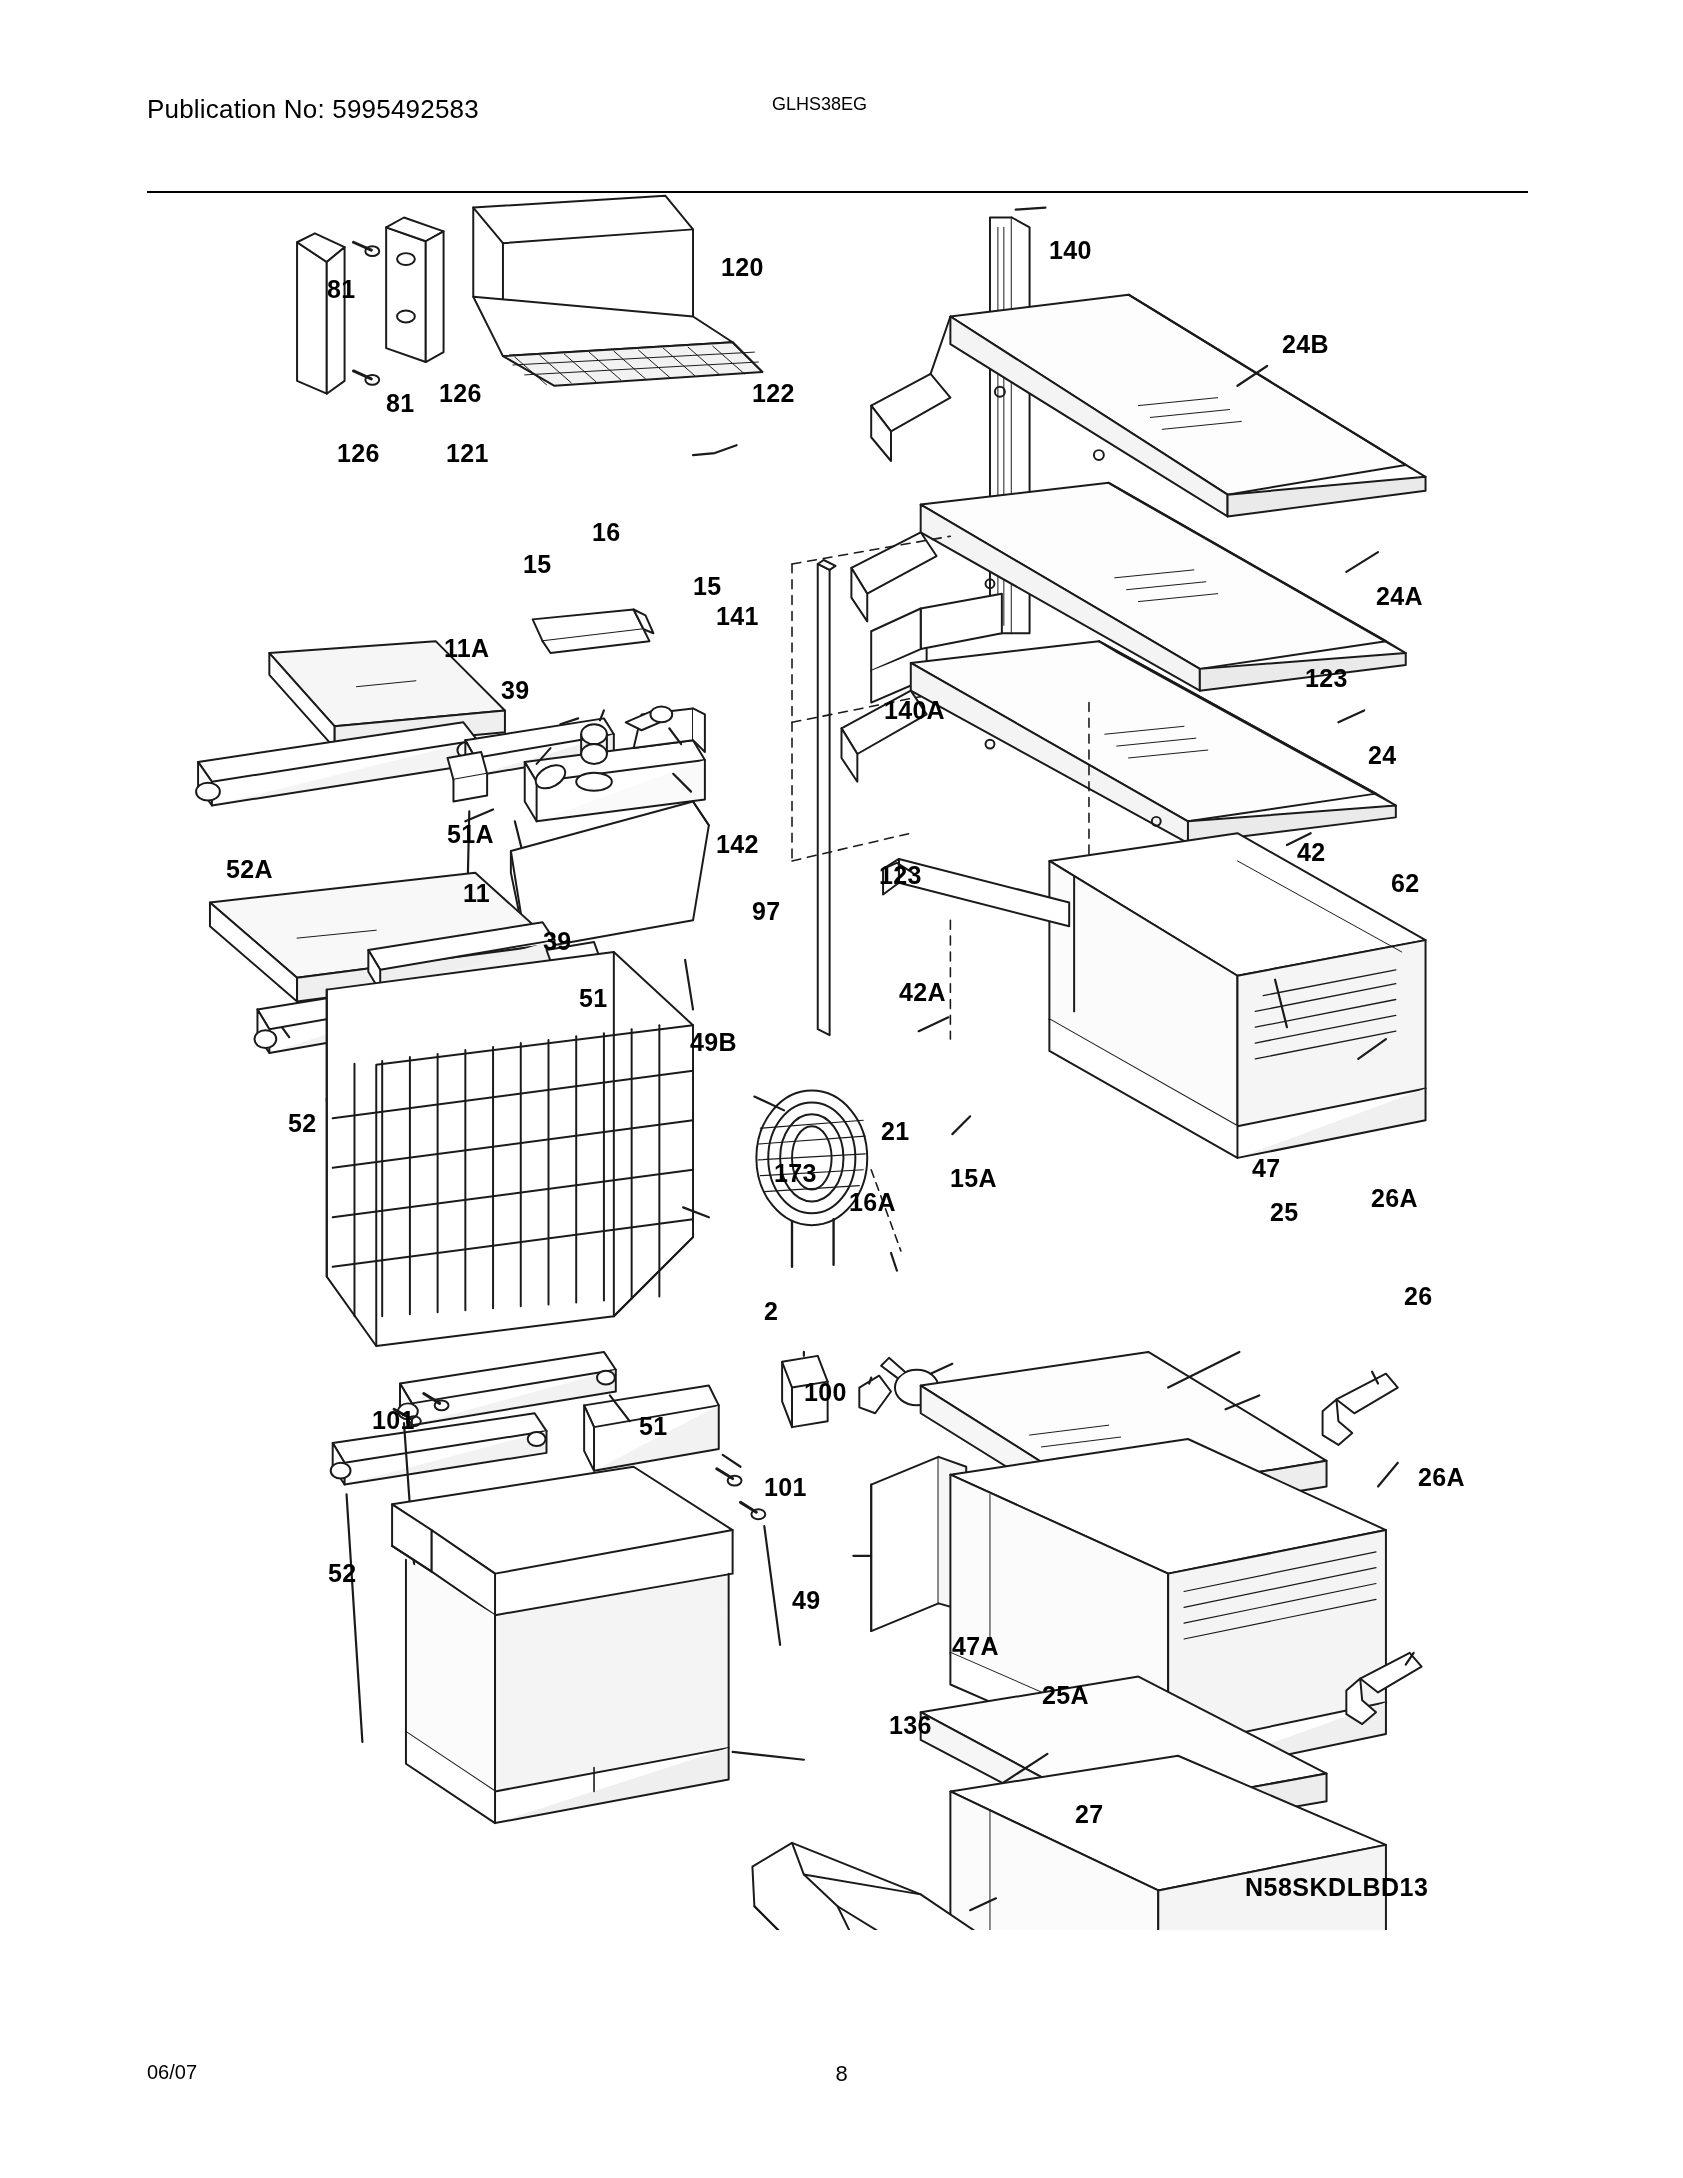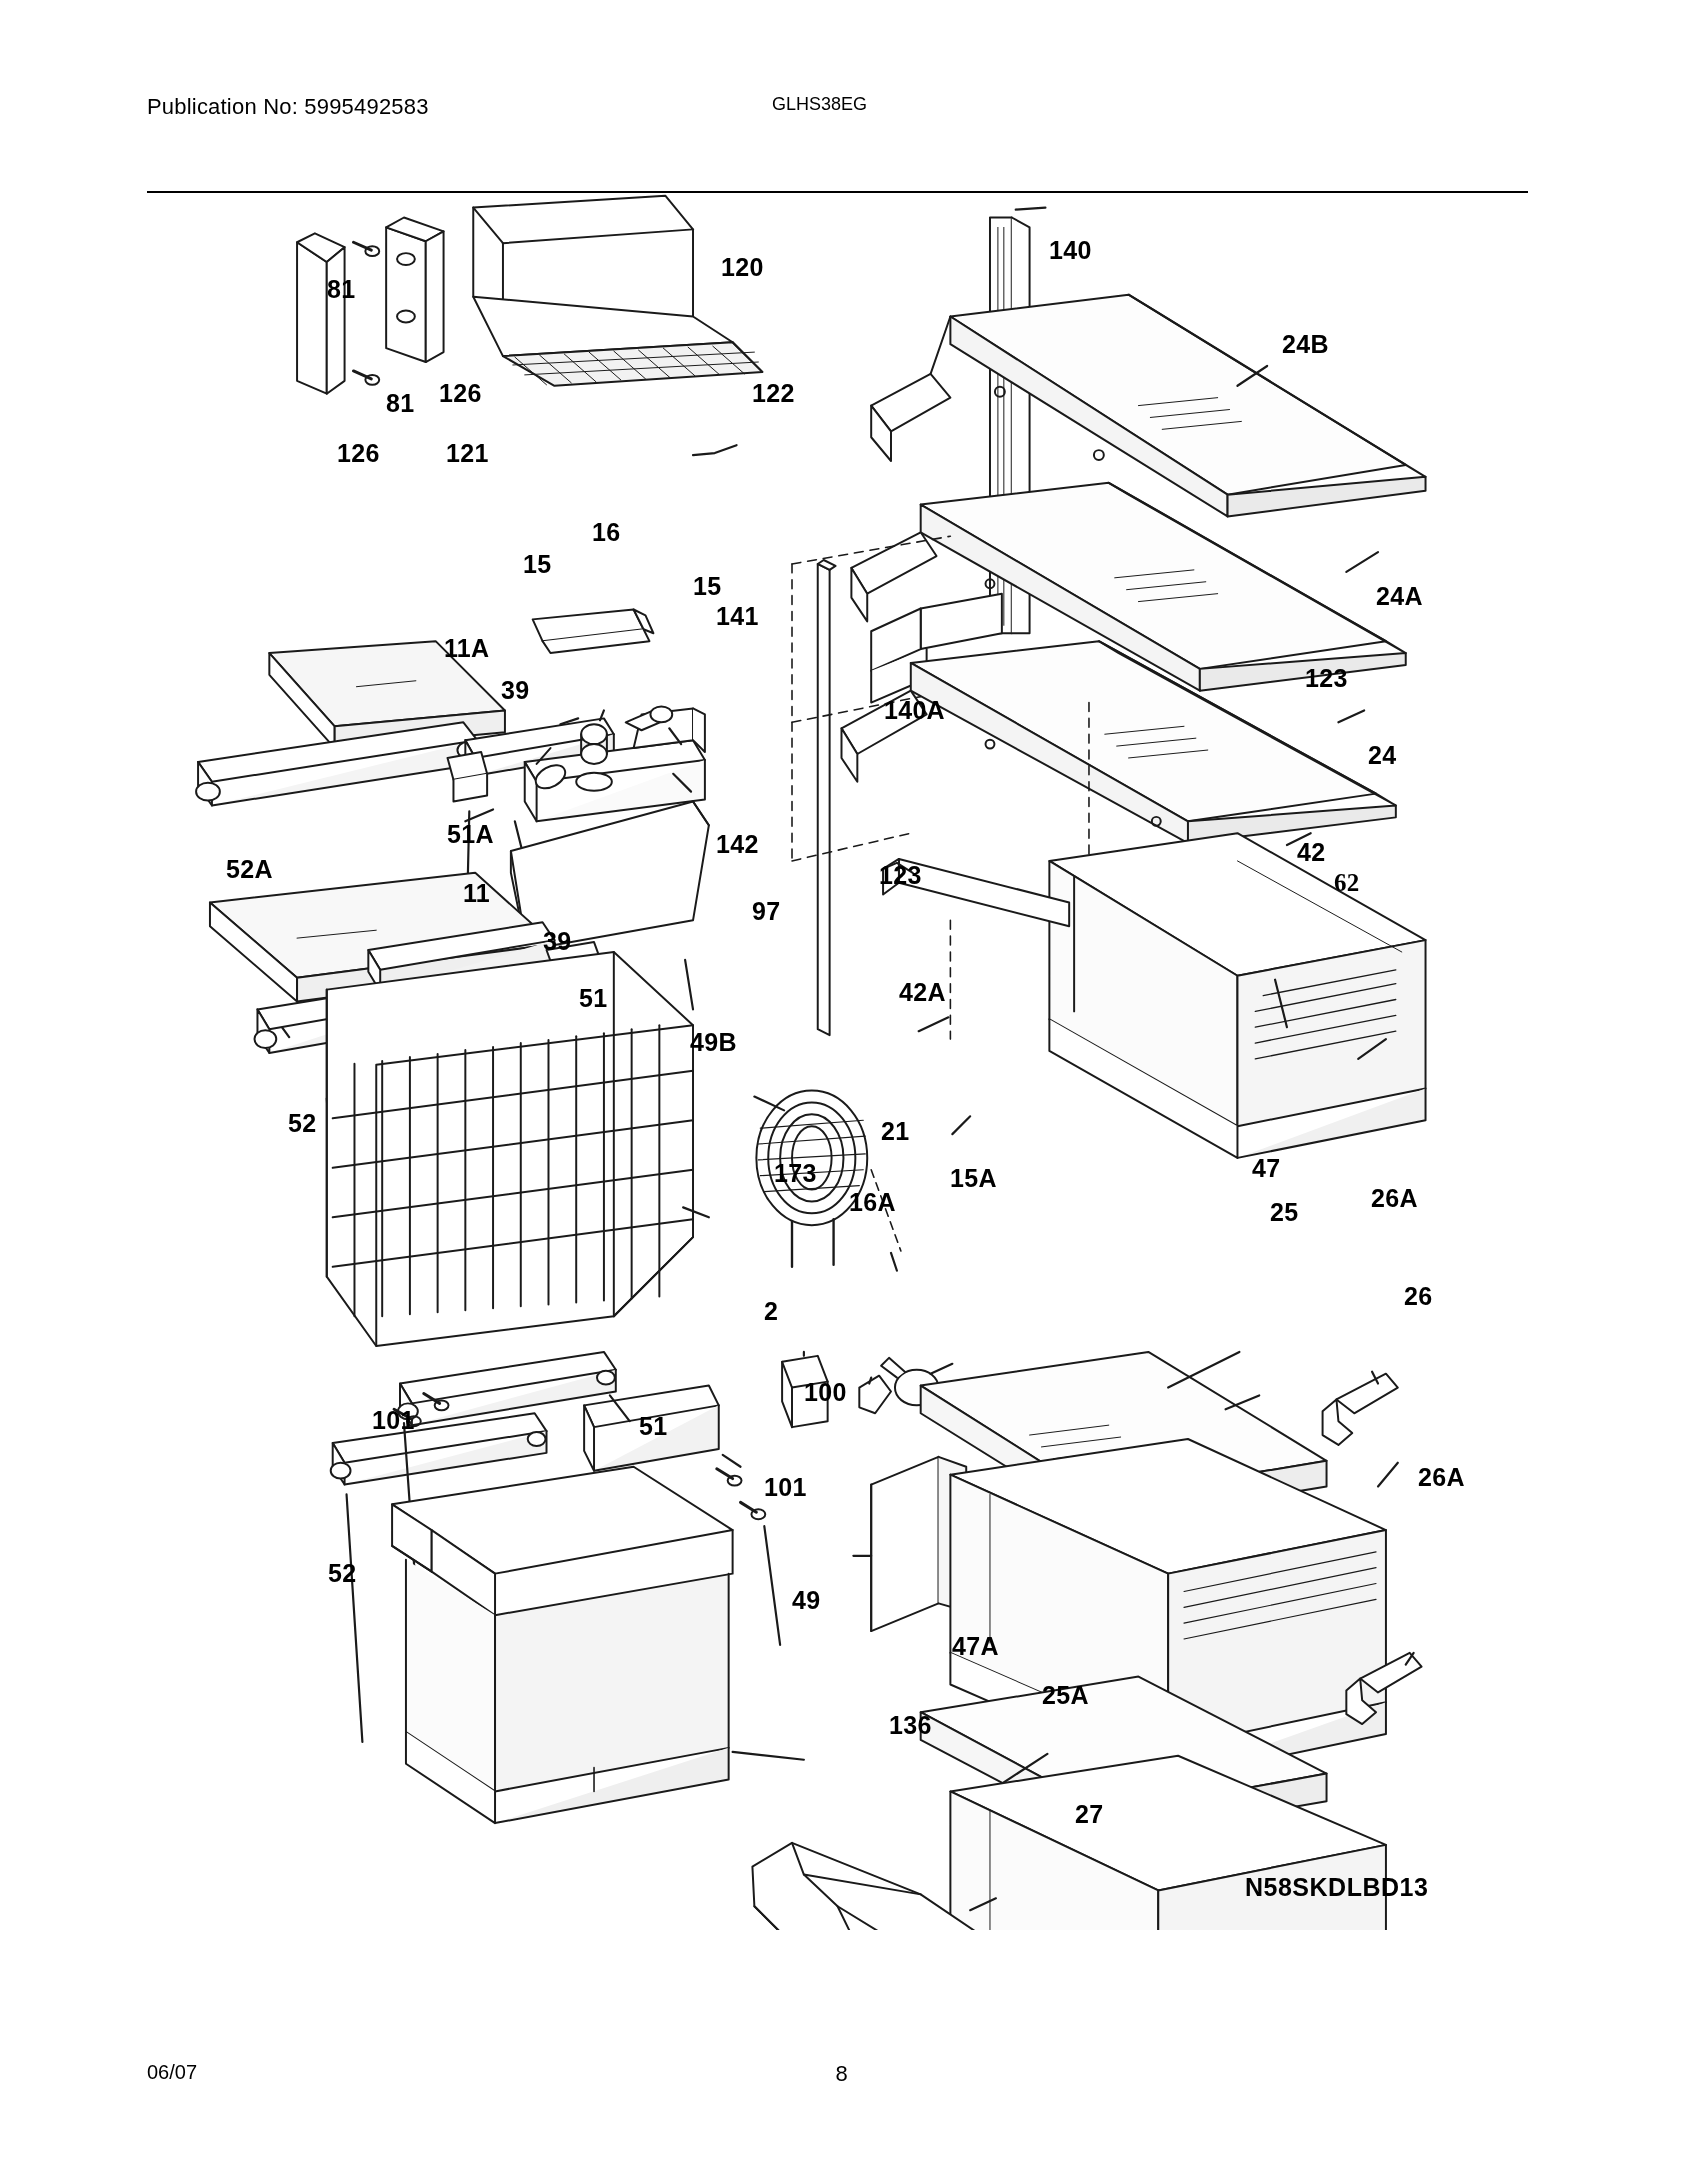--- a/index.html
+++ b/index.html
@@ -18,21 +18,21 @@
   .page {
     position: absolute;
     left: 0; top: 0;
     width: 1683px;
     height: 2178px;
   }
   .hdr-pub {
     position: absolute;
     left: 147px;
     top: 94px;
-    font-size: 22px;
+    font-size: 26px;
     letter-spacing: 0.2px;
     white-space: nowrap;
   }
   .hdr-model {
     position: absolute;
     left: 772px;
     top: 94px;
     font-size: 18px;
     white-space: nowrap;
   }
@@ -574,21 +574,21 @@
   <div class="callout" style="left:523px;top:550px;">15</div>
   <div class="callout" style="left:592px;top:518px;">16</div>
   <div class="callout" style="left:693px;top:572px;">15</div>
   <div class="callout" style="left:716px;top:602px;">141</div>
   <div class="callout" style="left:444px;top:634px;">11A</div>
   <div class="callout" style="left:501px;top:676px;">39</div>
   <div class="callout" style="left:447px;top:820px;">51A</div>
   <div class="callout" style="left:226px;top:855px;">52A</div>
   <div class="callout" style="left:716px;top:830px;">142</div>
   <div class="callout" style="left:1297px;top:838px;">42</div>
-  <div class="callout" style="left:1334px;top:869px;font-family:Liberation Serif, serif;">62</div>
+  <div class="callout" style="left:1391px;top:869px;">62</div>
   <div class="callout" style="left:899px;top:978px;">42A</div>
   <div class="callout" style="left:463px;top:879px;">11</div>
   <div class="callout" style="left:543px;top:927px;">39</div>
   <div class="callout" style="left:579px;top:984px;">51</div>
   <div class="callout" style="left:690px;top:1028px;">49B</div>
   <div class="callout" style="left:288px;top:1109px;">52</div>
   <div class="callout" style="left:716px;top:897px;margin-left:36px;">97</div>
   <div class="callout" style="left:881px;top:1117px;">21</div>
   <div class="callout" style="left:774px;top:1159px;">173</div>
   <div class="callout" style="left:849px;top:1188px;">16A</div>

